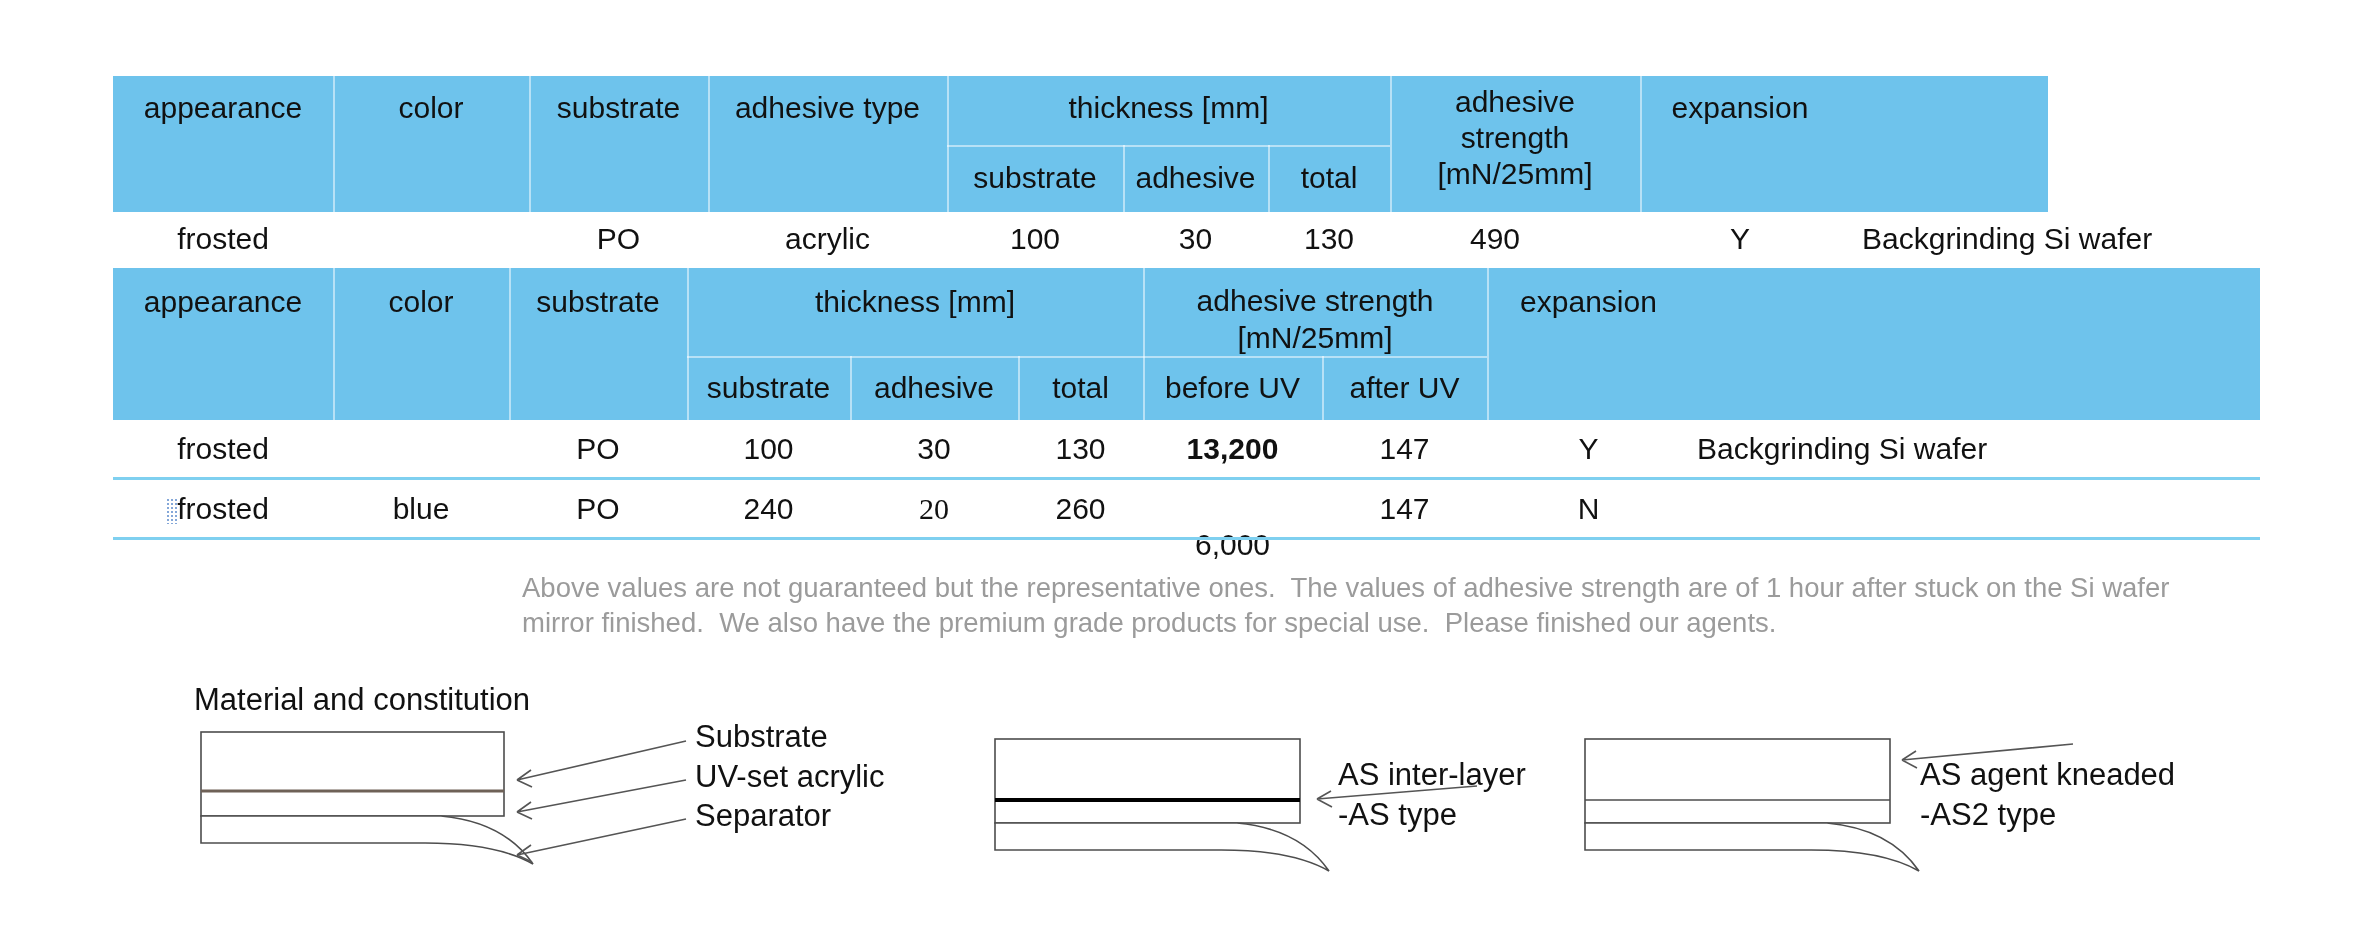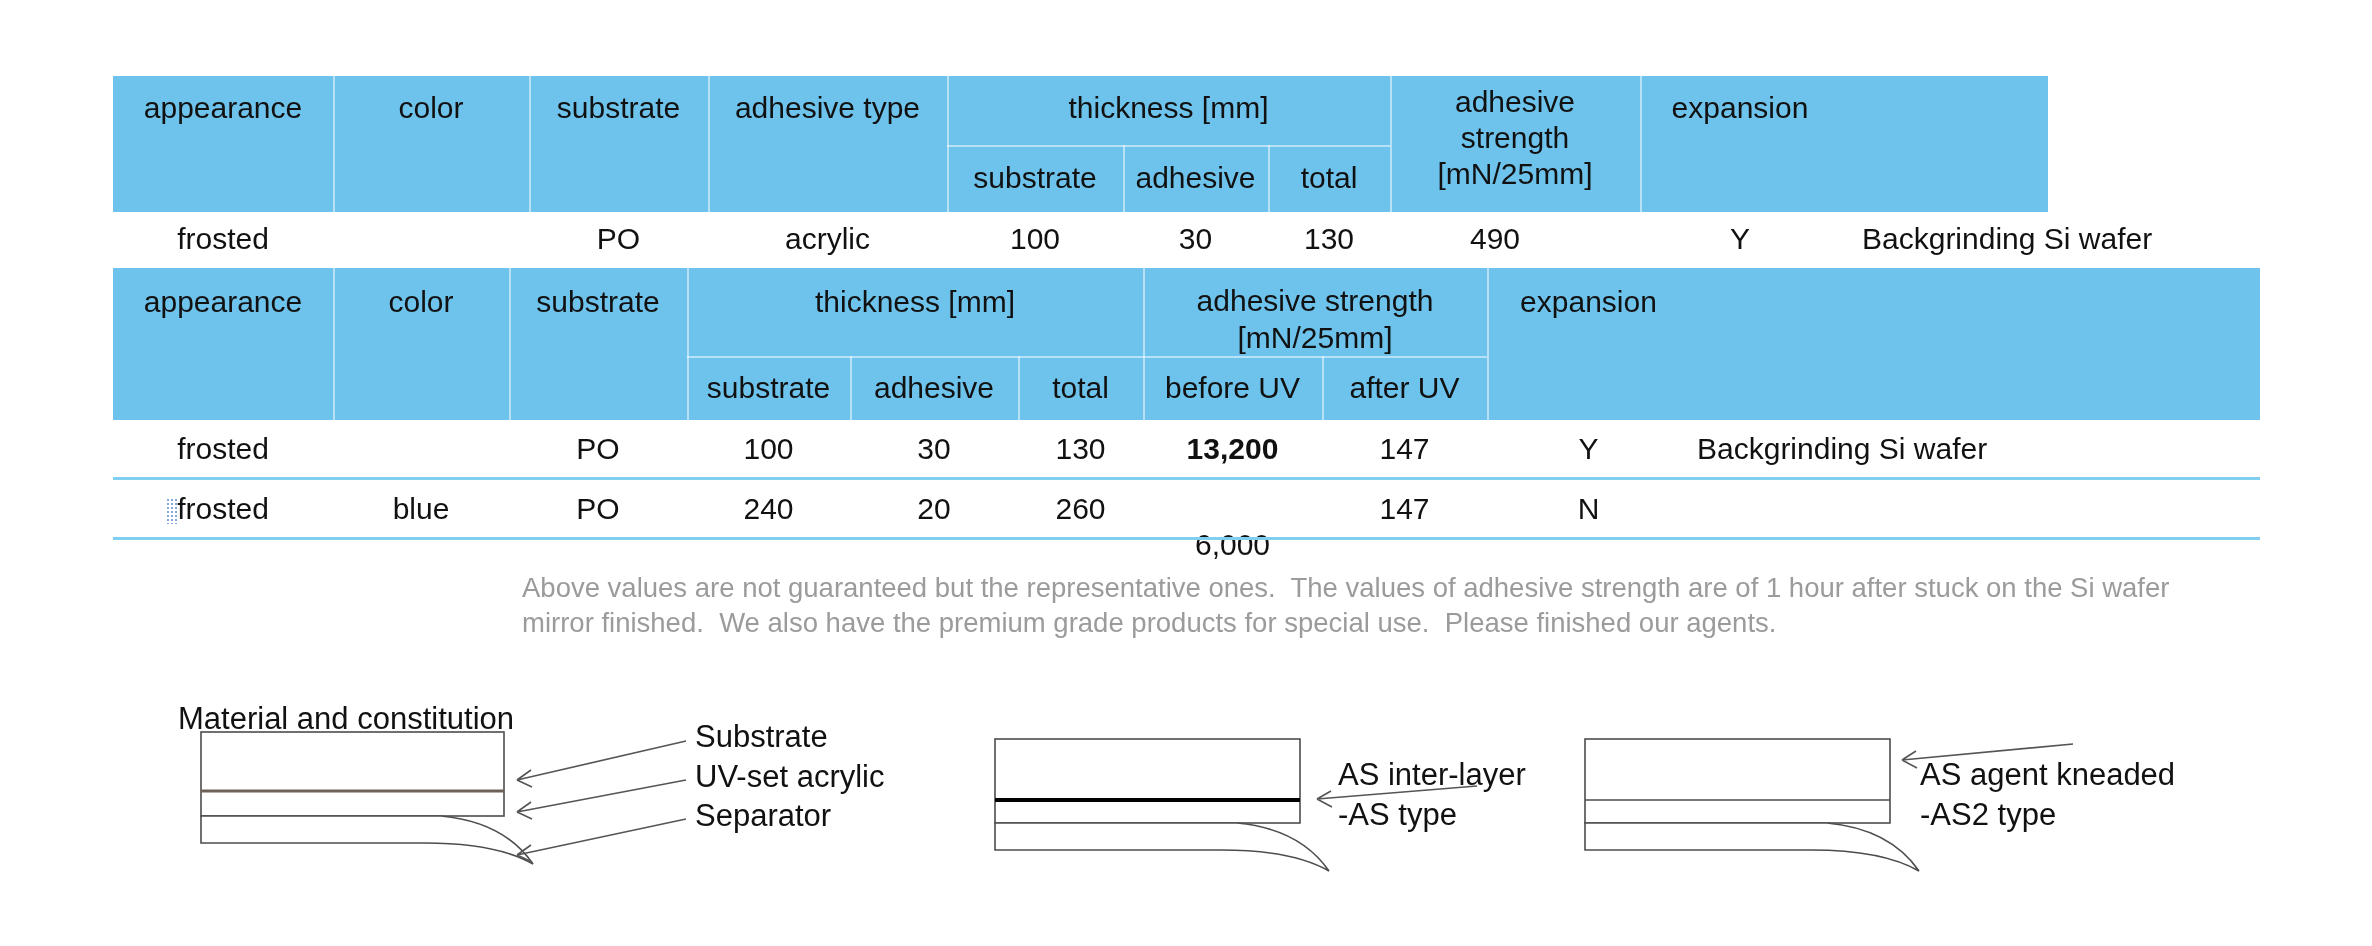--- a/index.html
+++ b/index.html
@@ -14,21 +14,21 @@
     font-family:"Liberation Sans", sans-serif;color:#111;overflow:hidden;
   }
   .hdrbox{position:absolute;background:var(--header-blue);}
   .c{position:absolute;text-align:center;font-size:30px;white-space:nowrap;}
   .l{text-align:left;}
   .vd{position:absolute;width:2px;background:var(--divider);}
   .hd{position:absolute;height:2px;background:var(--divider);}
   .rline{position:absolute;left:113px;width:2147px;height:3px;background:var(--row-line);}
   .disc{position:absolute;left:522px;font-size:27.5px;color:var(--gray);white-space:pre;}
   .lab{position:absolute;font-size:31px;white-space:nowrap;color:#111;}
-  .mat-title{position:absolute;left:178px;top:682px;font-size:31px;color:#111;margin-top:19px;}
+  .mat-title{position:absolute;left:194px;top:682px;font-size:31px;color:#111;}
   .artifact{
     position:absolute;left:166px;top:498px;width:11px;height:26px;
     background-image:radial-gradient(rgba(80,130,200,0.7) 1px, transparent 1.2px);
     background-size:4px 4px;
   }
   svg.diagrams{position:absolute;left:0;top:0;pointer-events:none;}
 </style>
 </head>
 <body>
 
@@ -110,21 +110,21 @@
   <div class="c" style="left:1322px;top:420px;width:165px;height:57px;line-height:57px;">147</div>
   <div class="c" style="left:1487px;top:420px;width:203px;height:57px;line-height:57px;">Y</div>
   <div class="c l" style="left:1697px;top:420px;width:560px;height:57px;line-height:57px;">Backgrinding Si wafer</div>
 
   <div class="rline" style="top:477px;"></div>
 
   <div class="c" style="left:113px;top:480px;width:220px;height:57px;line-height:57px;">frosted</div>
   <div class="c" style="left:333px;top:480px;width:176px;height:57px;line-height:57px;">blue</div>
   <div class="c" style="left:509px;top:480px;width:178px;height:57px;line-height:57px;">PO</div>
   <div class="c" style="left:687px;top:480px;width:163px;height:57px;line-height:57px;">240</div>
-  <div class="c" style="left:850px;top:480px;width:168px;height:57px;line-height:57px;">20</div>
+  <div class="c" style="left:850px;top:480px;width:168px;height:57px;line-height:57px;font-family:Liberation Serif, serif;">20</div>
   <div class="c" style="left:1018px;top:480px;width:125px;height:57px;line-height:57px;">260</div>
   <div class="c" style="left:1143px;top:480px;width:179px;height:57px;line-height:57px;margin-top:36px;">6,000</div>
   <div class="c" style="left:1322px;top:480px;width:165px;height:57px;line-height:57px;">147</div>
   <div class="c" style="left:1487px;top:480px;width:203px;height:57px;line-height:57px;">N</div>
 
   <div class="rline" style="top:537px;"></div>
 
   <div class="artifact"></div>
 
   <div class="disc" style="top:572px;">Above values are not guaranteed but the representative ones.  The values of adhesive strength are of 1 hour after stuck on the Si wafer</div>

